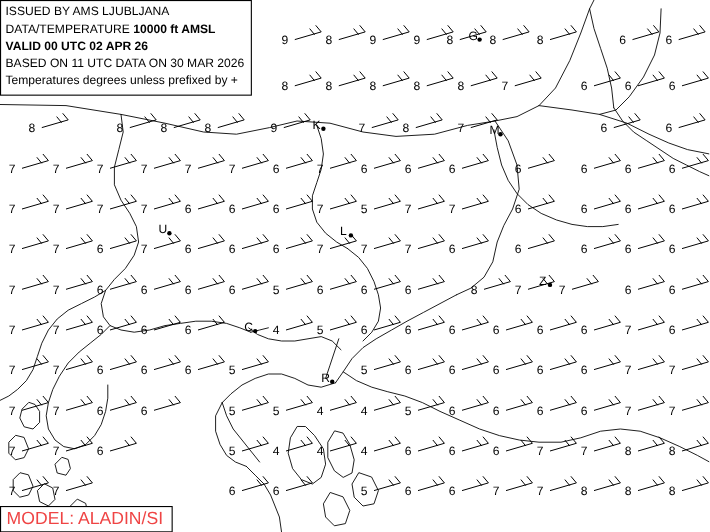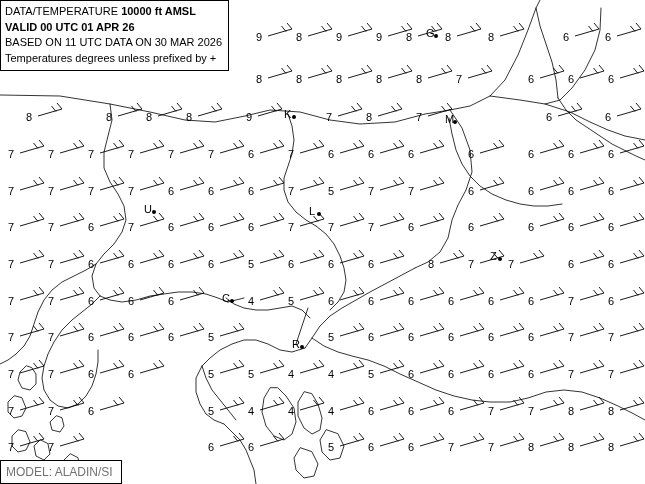--- a/index.html
+++ b/index.html
@@ -5,21 +5,21 @@
   html,body{margin:0;padding:0;background:#fff;}
   body{font-family:"Liberation Sans", sans-serif;}
   #stage{position:relative;width:645px;height:484px;background:#fff;overflow:hidden;}
   #mapsvg{position:absolute;left:0;top:0;width:645px;height:484px;}
   .legendbox{position:absolute;left:0;top:0;border:1px solid #000;background:#fff;
     padding:3px 6px 4px 4px;box-sizing:border-box;}
   .legendbox div{font-size:11px;line-height:15.5px;color:#000;white-space:nowrap;}
   .legendbox .b{font-weight:bold;}
   .modelbox{position:absolute;left:0;bottom:0;border:1px solid #000;background:#fff;
     padding:3px 8px 3px 5px;box-sizing:border-box;}
-  .modelbox div{font-size:12px;line-height:16px;color:#737373;white-space:nowrap;}
+  .modelbox div{font-size:16px;line-height:16px;color:#ef4444;white-space:nowrap;}
   .tlabel{position:absolute;font-size:11px;color:#000;line-height:11px;}
   .clabel{position:absolute;font-size:11px;color:#000;line-height:11px;font-weight:normal;}
   .cdot{position:absolute;width:4px;height:4px;background:#000;border-radius:50%;}
 </style>
 </head>
 <body>
 
 <div id="stage">
 
   <svg id="mapsvg" viewBox="0 0 645 484">
@@ -1040,22 +1040,23 @@
       <div class="clabel" style="left: 309px; top: 206px;">L</div>
       <div class="cdot" style="left: 498px; top: 257px;"></div>
       <div class="clabel" style="left: 490px; top: 251px;">Z</div>
       <div class="cdot" style="left: 230px; top: 299px;"></div>
       <div class="clabel" style="left: 222px; top: 293px;">C</div>
       <div class="cdot" style="left: 300px; top: 345px;"></div>
       <div class="clabel" style="left: 292px; top: 339px;">R</div>
     </div>
 
   <div class="legendbox">
+    <div>ISSUED BY AMS LJUBLJANA</div>
     <div><span>DATA/TEMPERATURE </span><span class="b">10000 ft AMSL</span></div>
-    <div class="b">VALID 00 UTC 01 APR 26</div>
+    <div class="b">VALID 00 UTC 02 APR 26</div>
     <div>BASED ON 11 UTC DATA ON 30 MAR 2026</div>
     <div>Temperatures degrees unless prefixed by +</div>
   </div>
 
   <div class="modelbox">
     <div>MODEL: ALADIN/SI</div>
   </div>
 
 </div>
 

